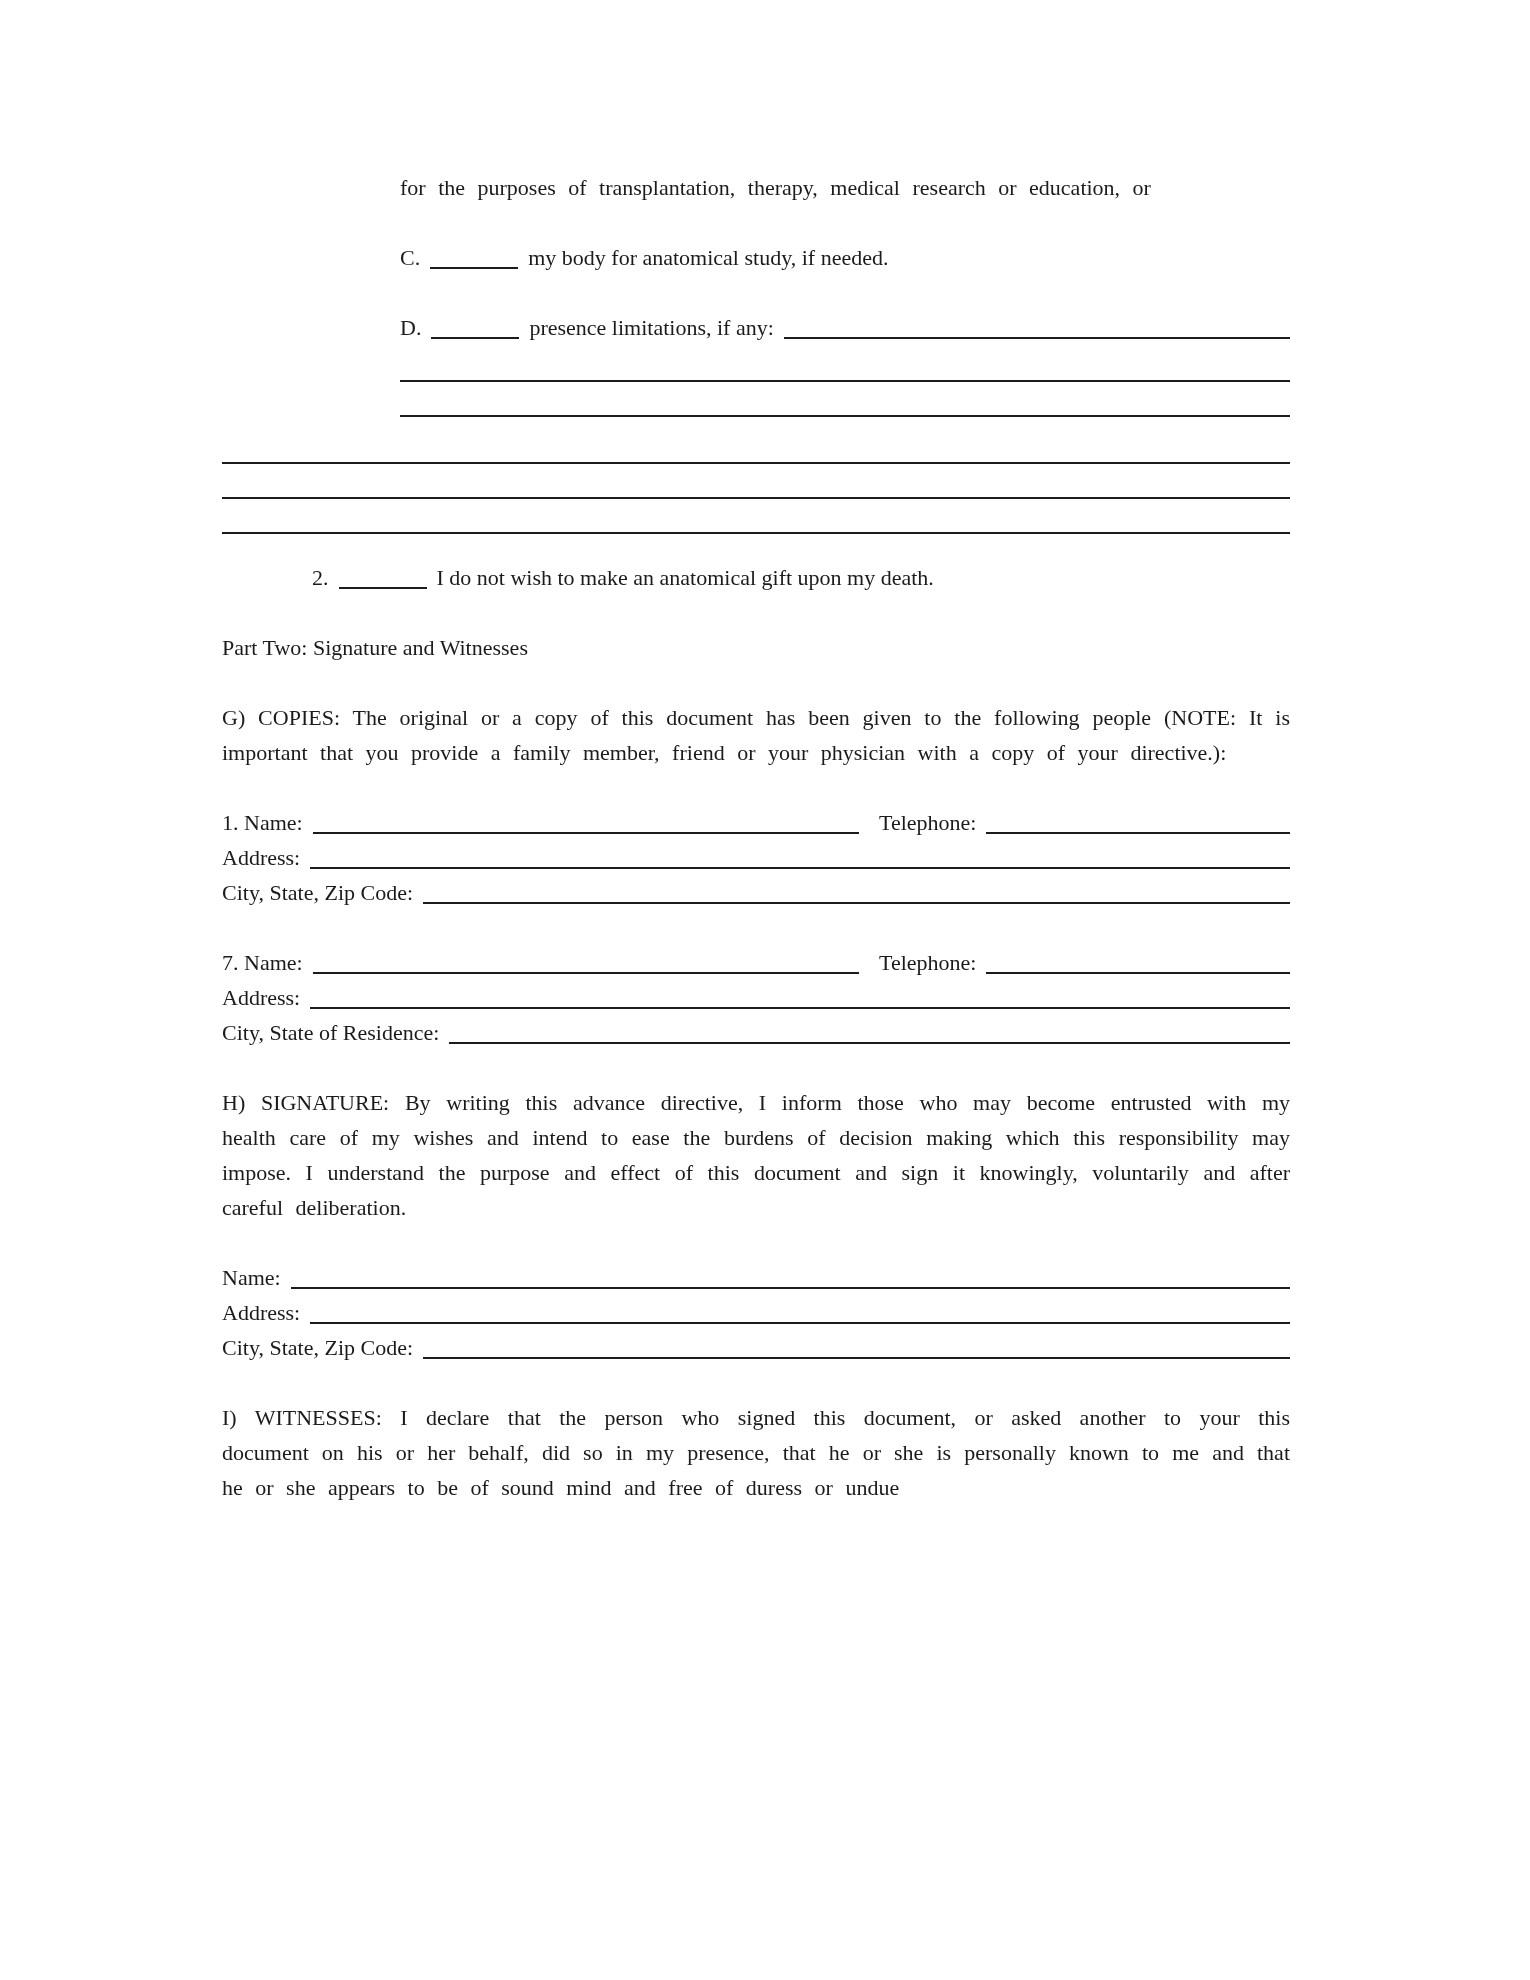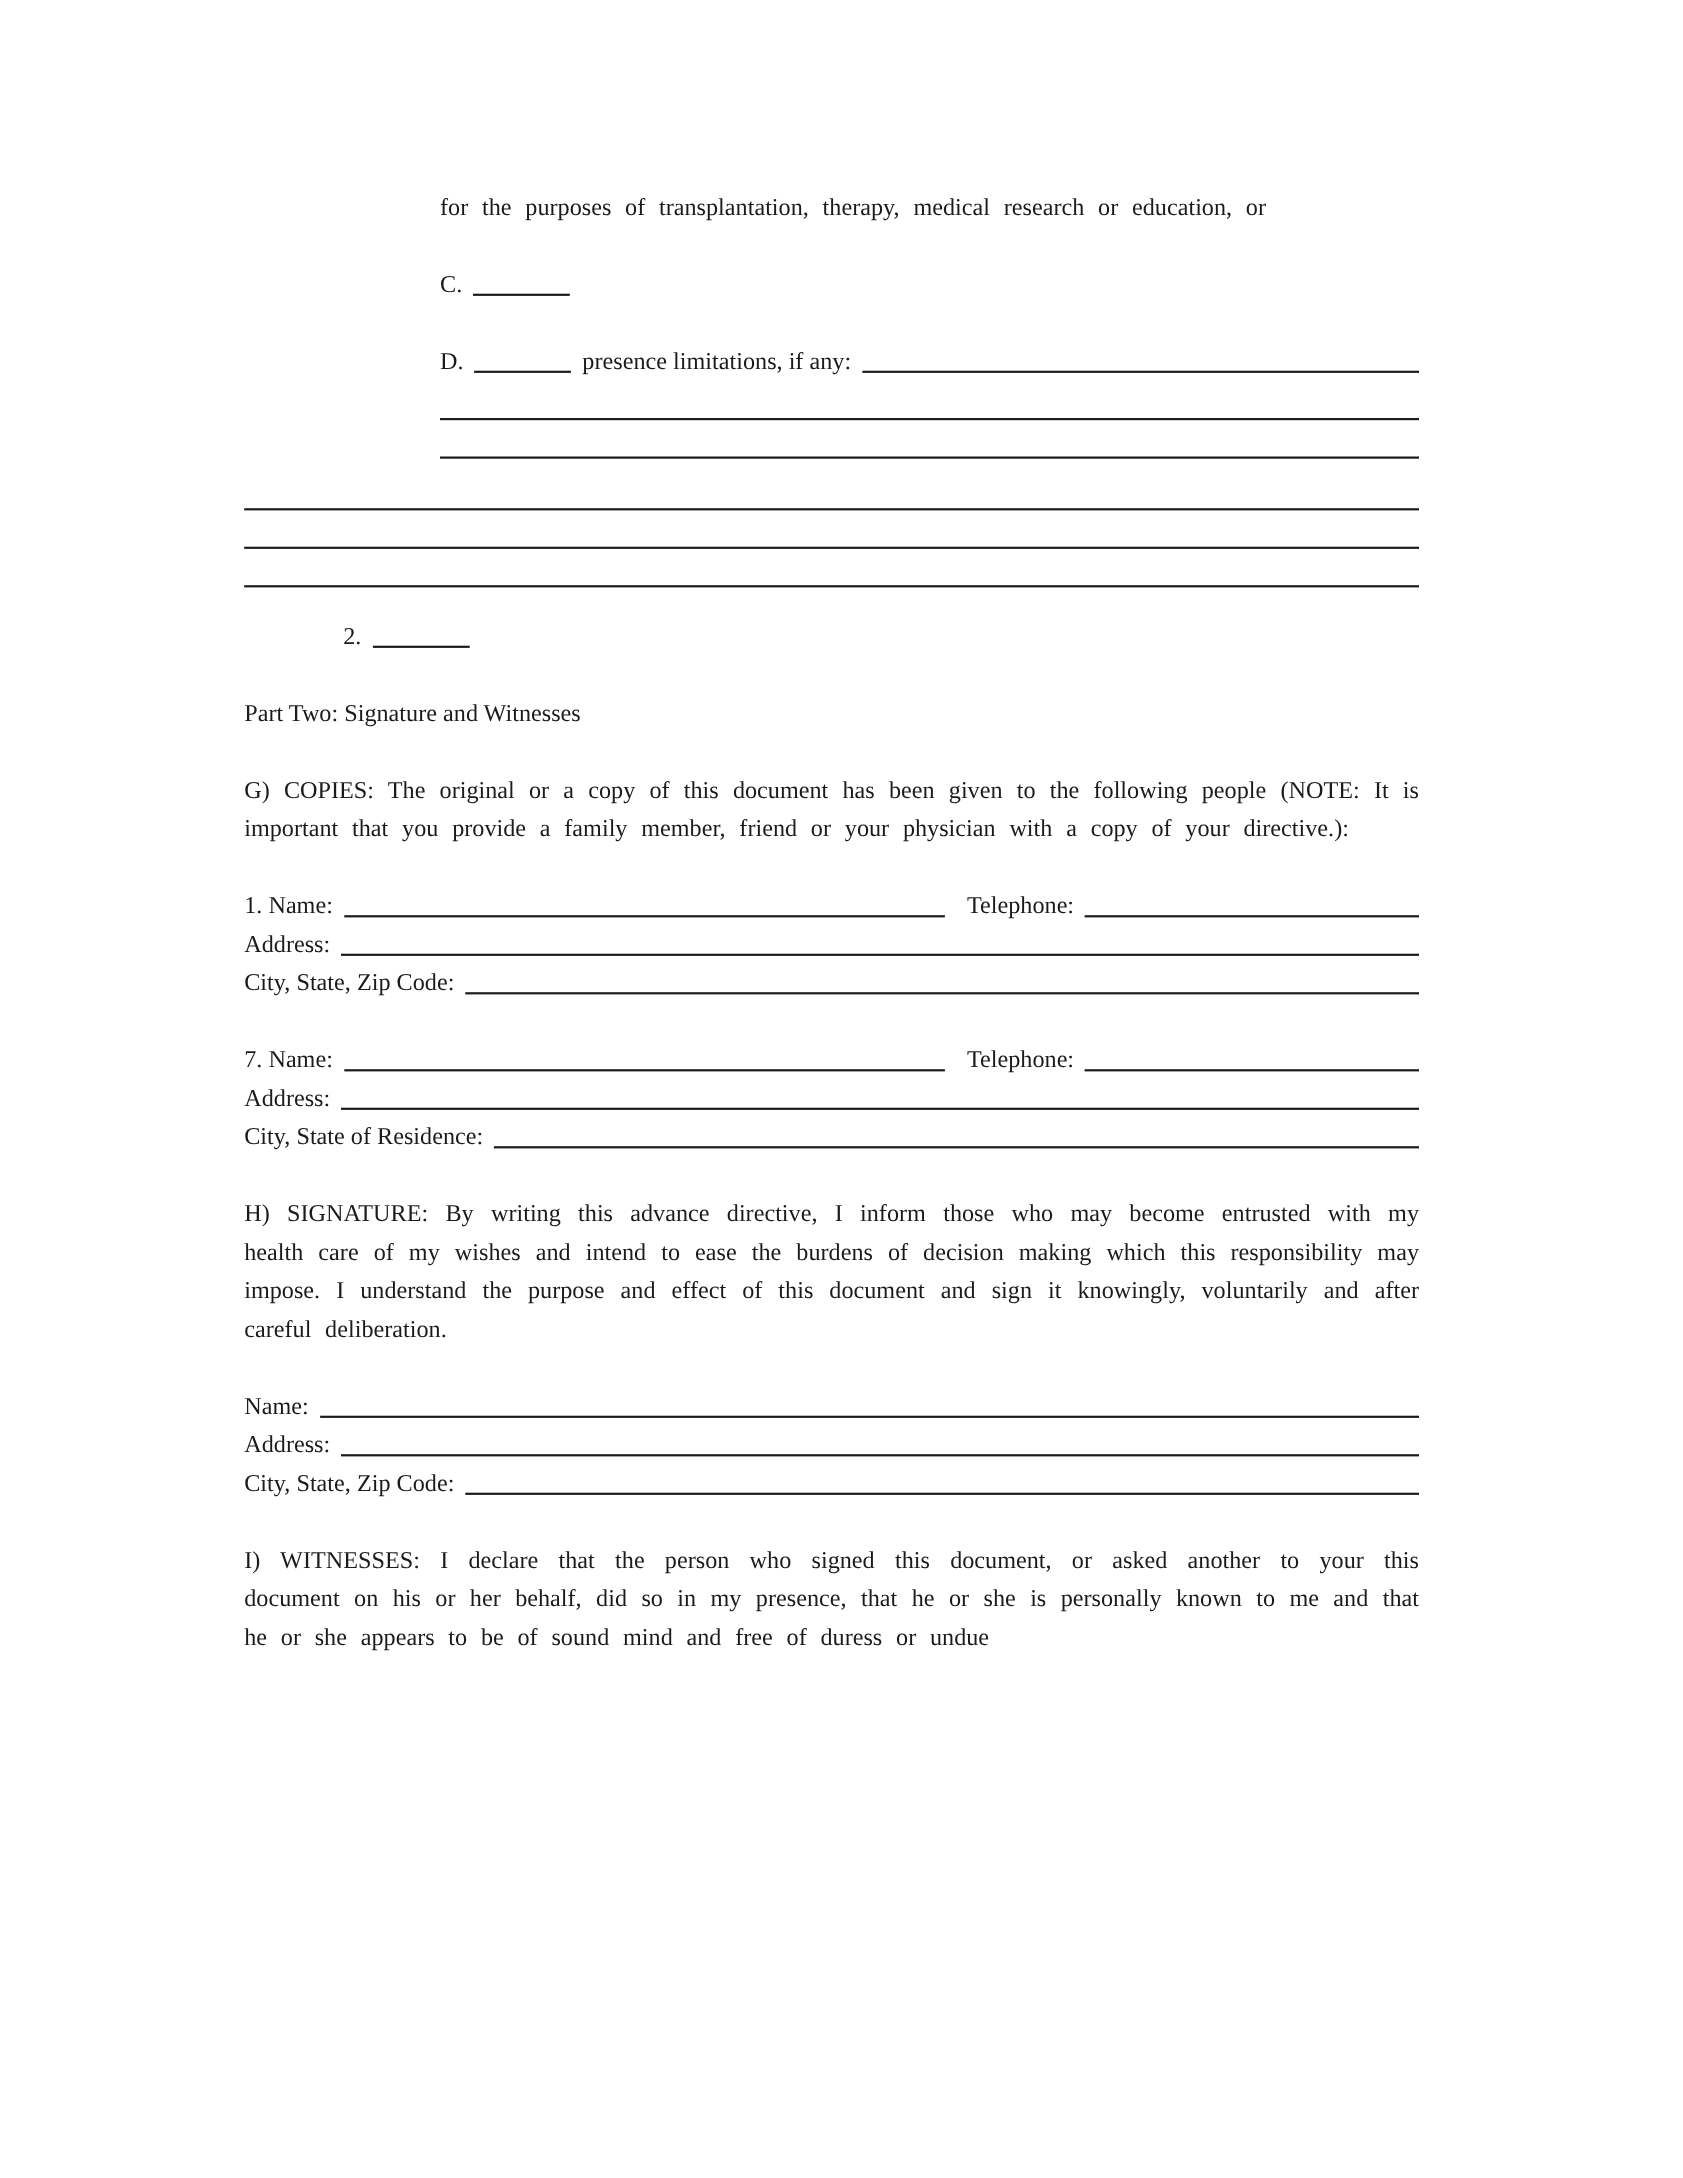--- a/index.html
+++ b/index.html
@@ -44,20 +44,21 @@
 <body>
 
 <div class="page">
 
   <div class="indent">
     <p class="just">for the purposes of transplantation, therapy, medical research or education, or</p>
 
     <div class="row mt35">
       <span class="lbl">C.</span>
       <span class="blank w88 gapr"></span>
+      <span class="lbl">my body for anatomical study, if needed.</span>
     </div>
 
     <div class="row mt35">
       <span class="lbl">D.</span>
       <span class="blank w88 gapr"></span>
       <span class="lbl">presence limitations, if any:</span>
       <span class="blank"></span>
     </div>
 
     <div class="row mt8">
@@ -75,20 +76,21 @@
   <div class="row">
     <span class="blank solo"></span>
   </div>
   <div class="row">
     <span class="blank solo"></span>
   </div>
 
   <div class="row mt20" style="margin-left:90px">
     <span class="lbl">2.</span>
     <span class="blank w88 gapr"></span>
+    <span class="lbl">I do not wish to make an anatomical gift upon my death.</span>
   </div>
 
   <p class="mt35">Part Two: Signature and Witnesses</p>
 
   <p class="just mt35">G) COPIES: The original or a copy of this document has been given to the following people (NOTE: It is important that you provide a family member, friend or your physician with a copy of your directive.):</p>
 
   <div class="mt35">
     <div class="row">
       <span class="lbl">1. Name:</span>
       <span class="blank" style="flex:1.8"></span>

